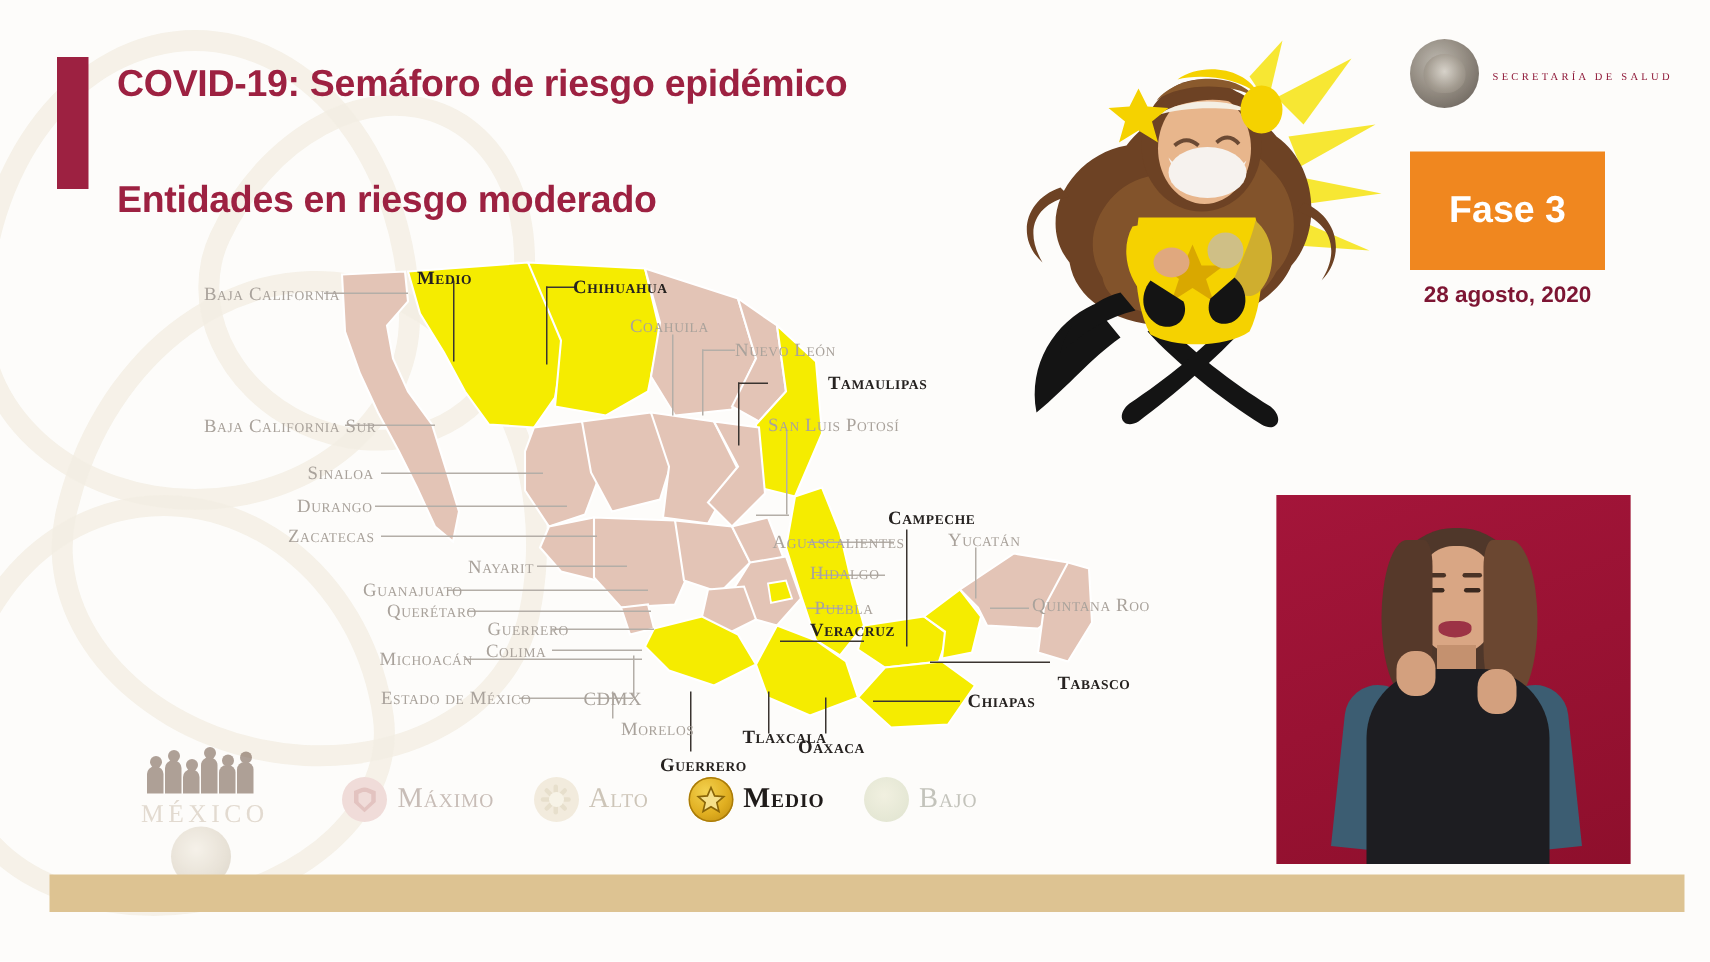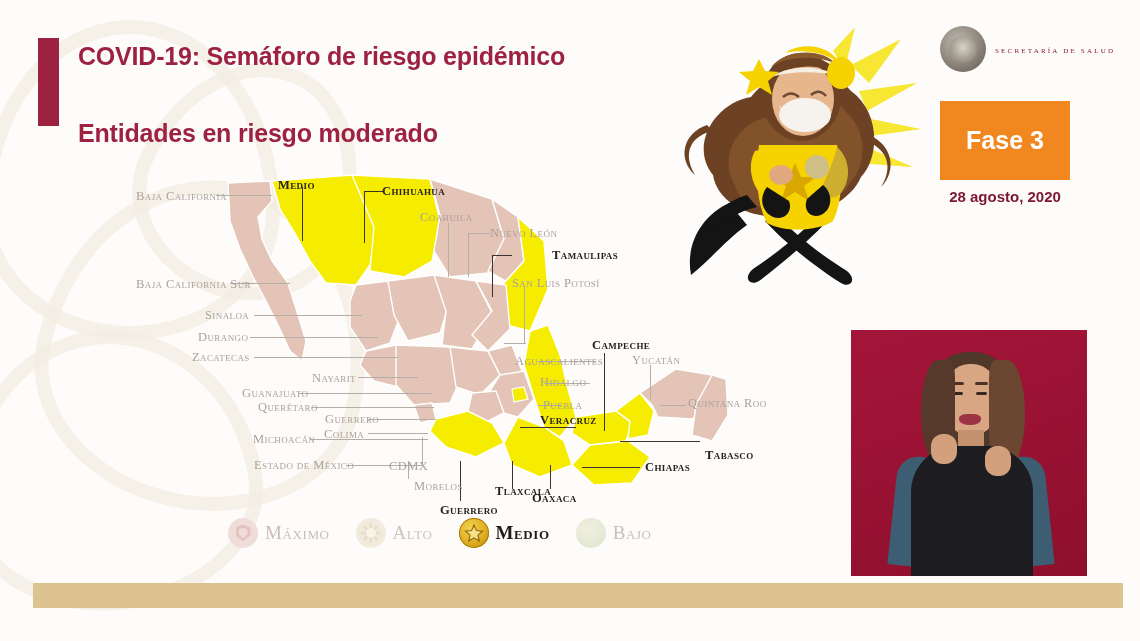--- a/index.html
+++ b/index.html
@@ -491,15 +491,27 @@
     <div class="int-hair-front-l"></div>
     <div class="int-hair-front-r"></div>
     <div class="int-neck"></div>
     <div class="int-arm-l"></div>
     <div class="int-arm-r"></div>
     <div class="int-torso"></div>
     <div class="int-hand" style="left:80px; top:104px;"></div>
     <div class="int-hand" style="left:134px; top:116px;"></div>
   </div>
 
+  <div class="gov-logo">
+    <div class="gov-figs">
+      <div class="gov-fig" style="left:2px;  height:18px;"></div>
+      <div class="gov-fig" style="left:14px; height:22px;"></div>
+      <div class="gov-fig" style="left:26px; height:16px;"></div>
+      <div class="gov-fig" style="left:38px; height:24px;"></div>
+      <div class="gov-fig" style="left:50px; height:19px;"></div>
+      <div class="gov-fig" style="left:62px; height:21px;"></div>
+    </div>
+    <div class="gov-word">MÉXICO</div>
+    <div class="gov-seal"></div>
+  </div>
 
   <div class="bottom-strip"></div>
 </div>
 
 </body></html>

